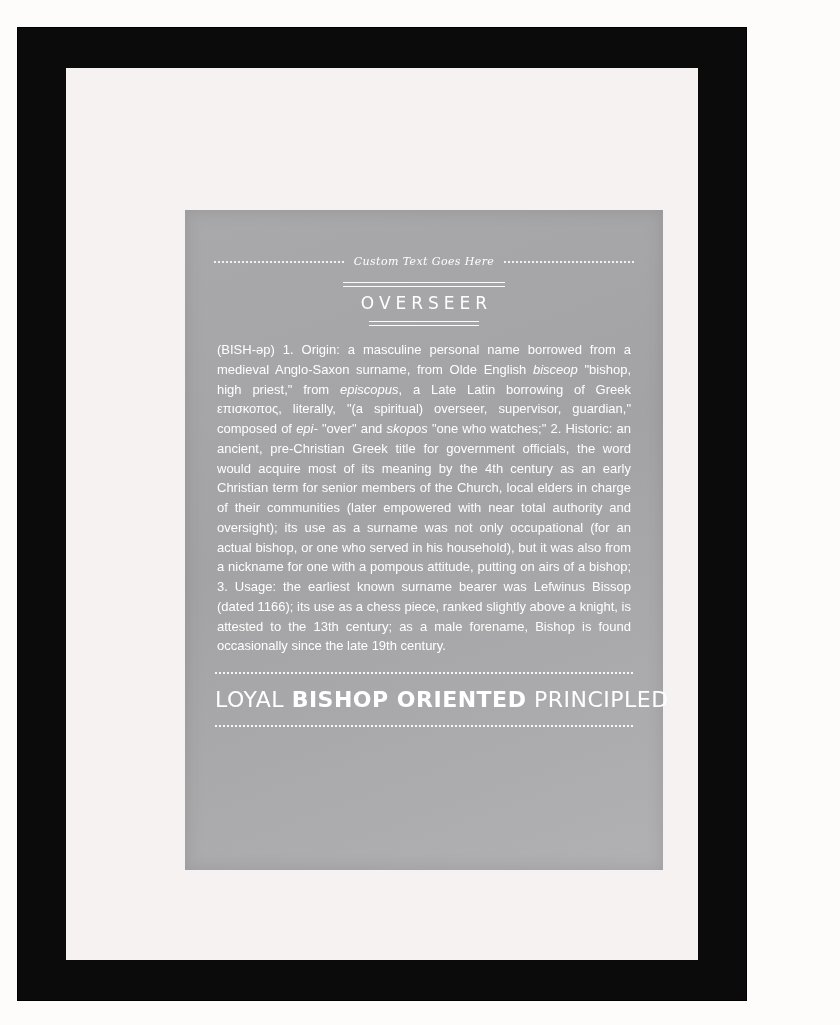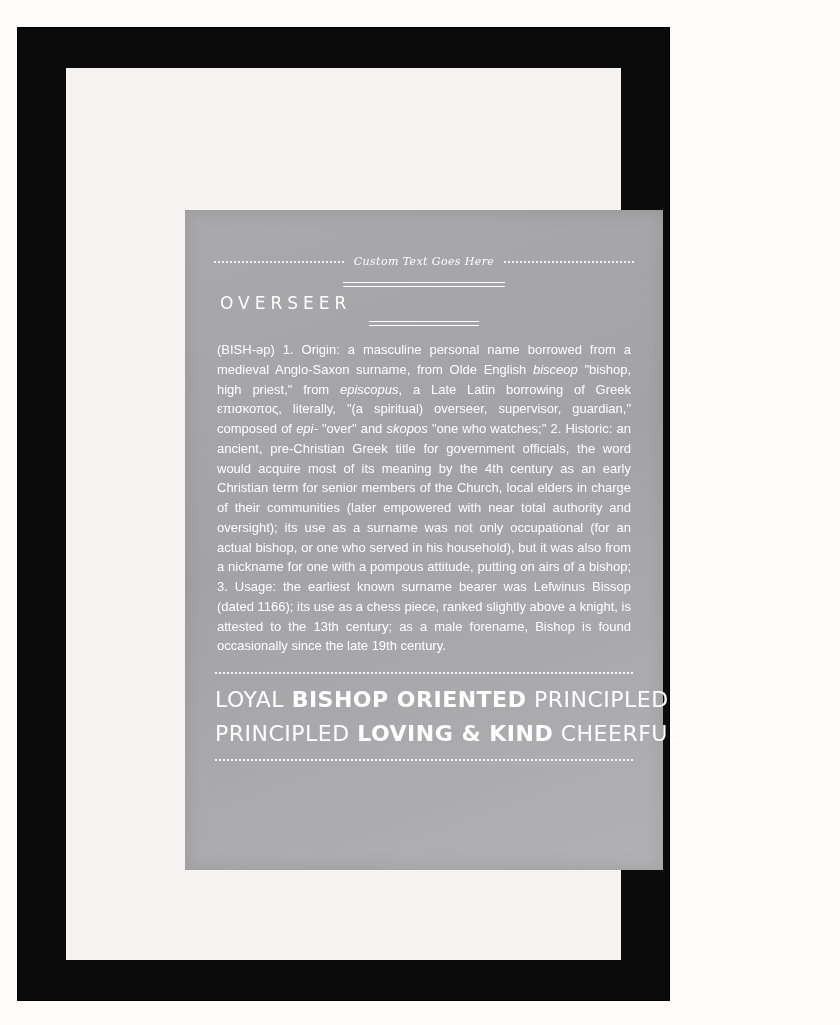--- a/index.html
+++ b/index.html
@@ -21,21 +21,21 @@
     height: 1025px;
     background: #fdfcfa;
     box-sizing: border-box;
   }
 
   
   .frame {
     position: absolute;
     left: 18px;
     top: 28px;
-    width: 651px;
+    width: 728px;
     height: 972px;
     background: #0b0b0b;
     box-sizing: border-box;
     box-shadow: 0 0 0 1px #000;
   }
 
   
   .mat {
     position: absolute;
     left: 48px;
@@ -106,21 +106,21 @@
     height: 1px;
     background: rgba(255,255,255,0.95);
   }
   .rule-wrap .r2 {
     width: 162px;
     height: 1px;
     background: rgba(255,255,255,0.95);
   }
 
   .meaning {
-    text-align: left;
+    text-align: center;
     font-family: "DejaVu Sans", sans-serif;
     font-size: 17px;
     letter-spacing: 5px;
     text-indent: 5px;
     margin: 2px 0 0 0;
   }
 
   .rule-wrap2 {
     display: flex;
     flex-direction: column;
@@ -189,20 +189,19 @@
         <div class="rule-wrap2">
           <div class="r1"></div>
           <div class="r2"></div>
         </div>
 
         <div class="definition">(BISH-əp)  1. Origin:  a masculine personal name borrowed from a medieval Anglo-Saxon surname, from Olde English <i>bisceop</i> "bishop, high priest," from <i>episcopus</i>, a Late Latin borrowing of Greek επισκοπος, literally, "(a spiritual) overseer, supervisor, guardian," composed of <i>epi-</i> "over" and <i>skopos</i> "one who watches;"  2. Historic:  an ancient, pre-Christian Greek title for government officials, the word would acquire most of its meaning by the 4th century as an early Christian term for senior members of the Church, local elders in charge of their communities (later empowered with near total authority and oversight); its use as a surname was not only occupational (for an actual bishop, or one who served in his household), but it was also from a nickname for one with a pompous attitude, putting on airs of a bishop;  3. Usage:  the earliest known surname bearer was Lefwinus Bissop (dated 1166); its use as a chess piece, ranked slightly above a knight, is attested to the 13th century; as a male forename, Bishop is found occasionally since the late 19th century.</div>
 
         <div class="traits">
           <div class="dotted-sep"></div>
           <div class="trait-line"><span class="light">LOYAL</span> <span class="bold">BISHOP ORIENTED</span> <span class="light">PRINCIPLED</span></div>
-          <div class="trait-line"><span class="light">PRINCIPLED</span> <span class="bold">LOVING &amp; KIND</span> <span class="light">CHEERFUL</span></div>
           <div class="dotted-sep"></div>
         </div>
 
       </div>
     </div>
   </div>
 </div>
 
 </body></html>

